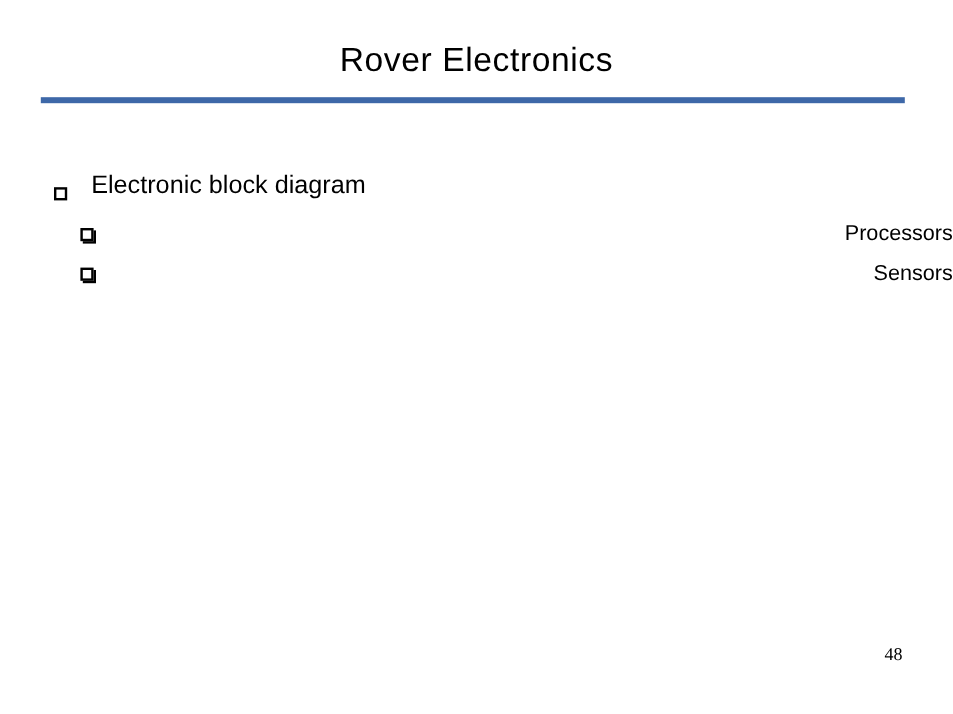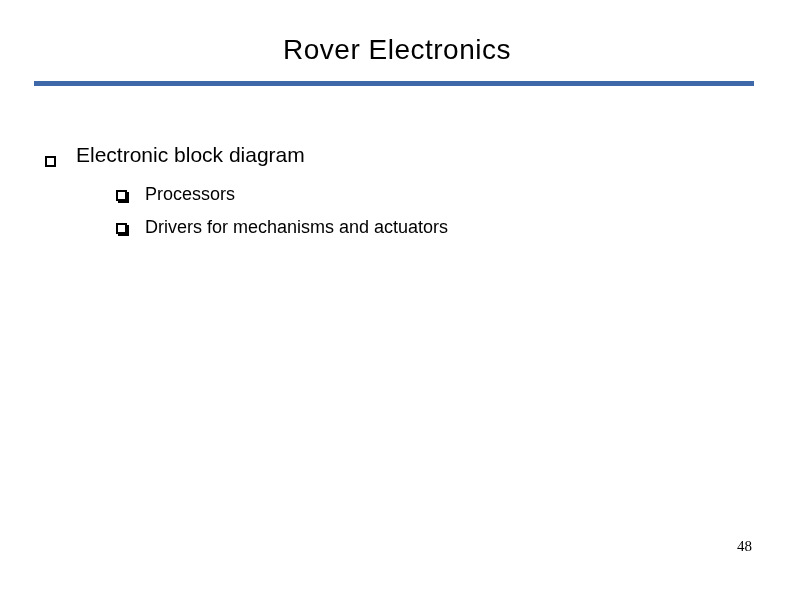--- a/index.html
+++ b/index.html
@@ -50,23 +50,24 @@
     height: 7px;
     border: 2px solid #000;
     background: #fff;
     margin-top: 2px;
   }
   .sub { margin-top: 11px; }
   .item-l2 {
     display: flex;
     align-items: center;
     gap: 18px;
-    padding-left: 116px;
+    padding-left: 67px;
     font-size: 18px;
     height: 33px;
+    justify-content: space-between;
   }
   .sq2 {
     flex: 0 0 auto;
     width: 7px;
     height: 7px;
     border: 2px solid #000;
     background: #fff;
     box-shadow: 2px 2px 0 0 #000;
     margin-top: 1px;
   }
@@ -95,24 +96,24 @@
     </div>
 
     <div class="sub">
 
       <div class="item-l2">
         <span class="sq2"></span>
         <span>Processors</span>
       </div>
 
 
-
       <div class="item-l2">
         <span class="sq2"></span>
-        <span>Drivers for mechanisms and actuators</span>
+        <span>Sensors</span>
       </div>
+
 
     </div>
   </div>
 
   <div class="pagenum">48</div>
 
 </div>
 
 </body></html>

